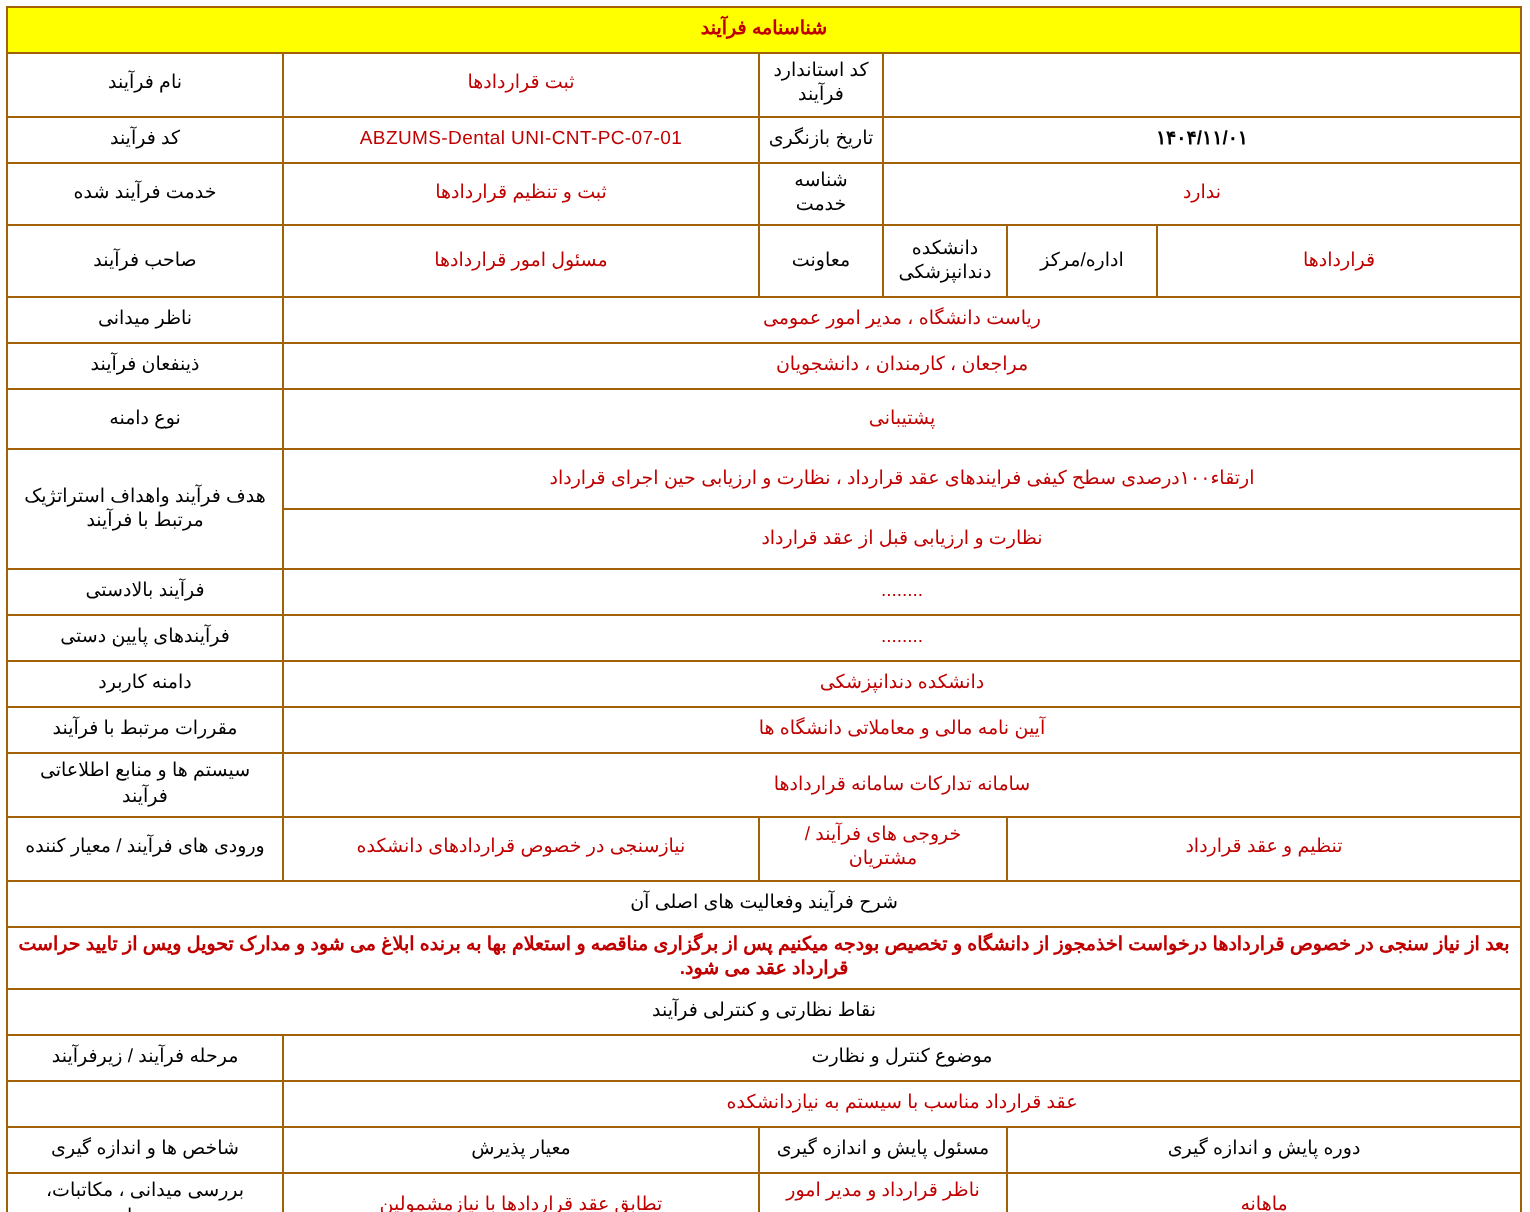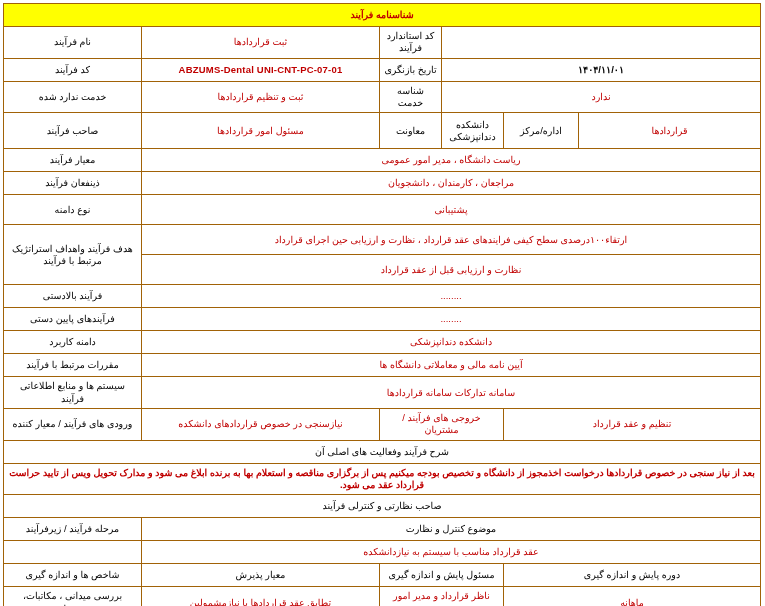--- a/index.html
+++ b/index.html
@@ -45,21 +45,21 @@
   .label {
     font-weight: normal;
     color: #000000;
     font-size: 9.5px;
   }
   .red {
     color: #c00000;
   }
   .code-val {
     color: #c00000;
-    font-weight: bold;
+    font-weight: normal;
     font-size: 11px;
     letter-spacing: 0.2px;
   }
   .tall {
     height: 30px;
   }
   .taller {
     height: 36px;
   }
   .small {
@@ -104,35 +104,35 @@
       <td colspan="3" class="small">۱۴۰۴/۱۱/۰۱</td>
       <td class="label">تاریخ بازنگری</td>
       <td colspan="2" class="code-val">ABZUMS-Dental UNI-CNT-PC-07-01</td>
       <td class="label">کد فرآیند</td>
     </tr>
 
     <tr>
       <td colspan="3" class="red">ندارد</td>
       <td class="label">شناسه خدمت</td>
       <td colspan="2" class="red">ثبت و تنظیم قراردادها</td>
-      <td class="label">خدمت ندارد شده</td>
+      <td class="label">خدمت فرآیند شده</td>
     </tr>
 
     <tr class="taller">
       <td class="red">قراردادها</td>
       <td class="label">اداره/مرکز</td>
       <td class="label">دانشکده دندانپزشکی</td>
       <td class="label">معاونت</td>
       <td colspan="2" class="red">مسئول امور قراردادها</td>
       <td class="label">صاحب فرآیند</td>
     </tr>
 
     <tr>
       <td colspan="6" class="red">ریاست دانشگاه ، مدیر امور عمومی</td>
-      <td class="label">معیار فرآیند</td>
+      <td class="label">ناظر میدانی</td>
     </tr>
 
     <tr>
       <td colspan="6" class="red">مراجعان ، کارمندان ، دانشجویان</td>
       <td class="label">ذینفعان فرآیند</td>
     </tr>
 
     <tr class="tall">
       <td colspan="6" class="red">پشتیبانی</td>
       <td class="label">نوع دامنه</td>
@@ -181,21 +181,21 @@
 
     <tr>
       <td colspan="7" class="label">شرح فرآیند وفعالیت های اصلی آن</td>
     </tr>
 
     <tr>
       <td colspan="7" class="red wrap-note">بعد از نیاز سنجی در خصوص قراردادها درخواست اخذمجوز از دانشگاه و تخصیص بودجه میکنیم پس از برگزاری مناقصه و استعلام بها به برنده ابلاغ می شود و مدارک تحویل ویس از تایید حراست قرارداد عقد می شود.</td>
     </tr>
 
     <tr>
-      <td colspan="7" class="label">صاحب نظارتی و کنترلی فرآیند</td>
+      <td colspan="7" class="label">نقاط نظارتی و کنترلی فرآیند</td>
     </tr>
 
     <tr>
       <td colspan="6" class="label">موضوع کنترل و نظارت</td>
       <td class="label">مرحله فرآیند / زیرفرآیند</td>
     </tr>
 
     <tr>
       <td colspan="6" class="red">عقد قرارداد مناسب با سیستم به نیازدانشکده</td>
       <td class="label"></td>

